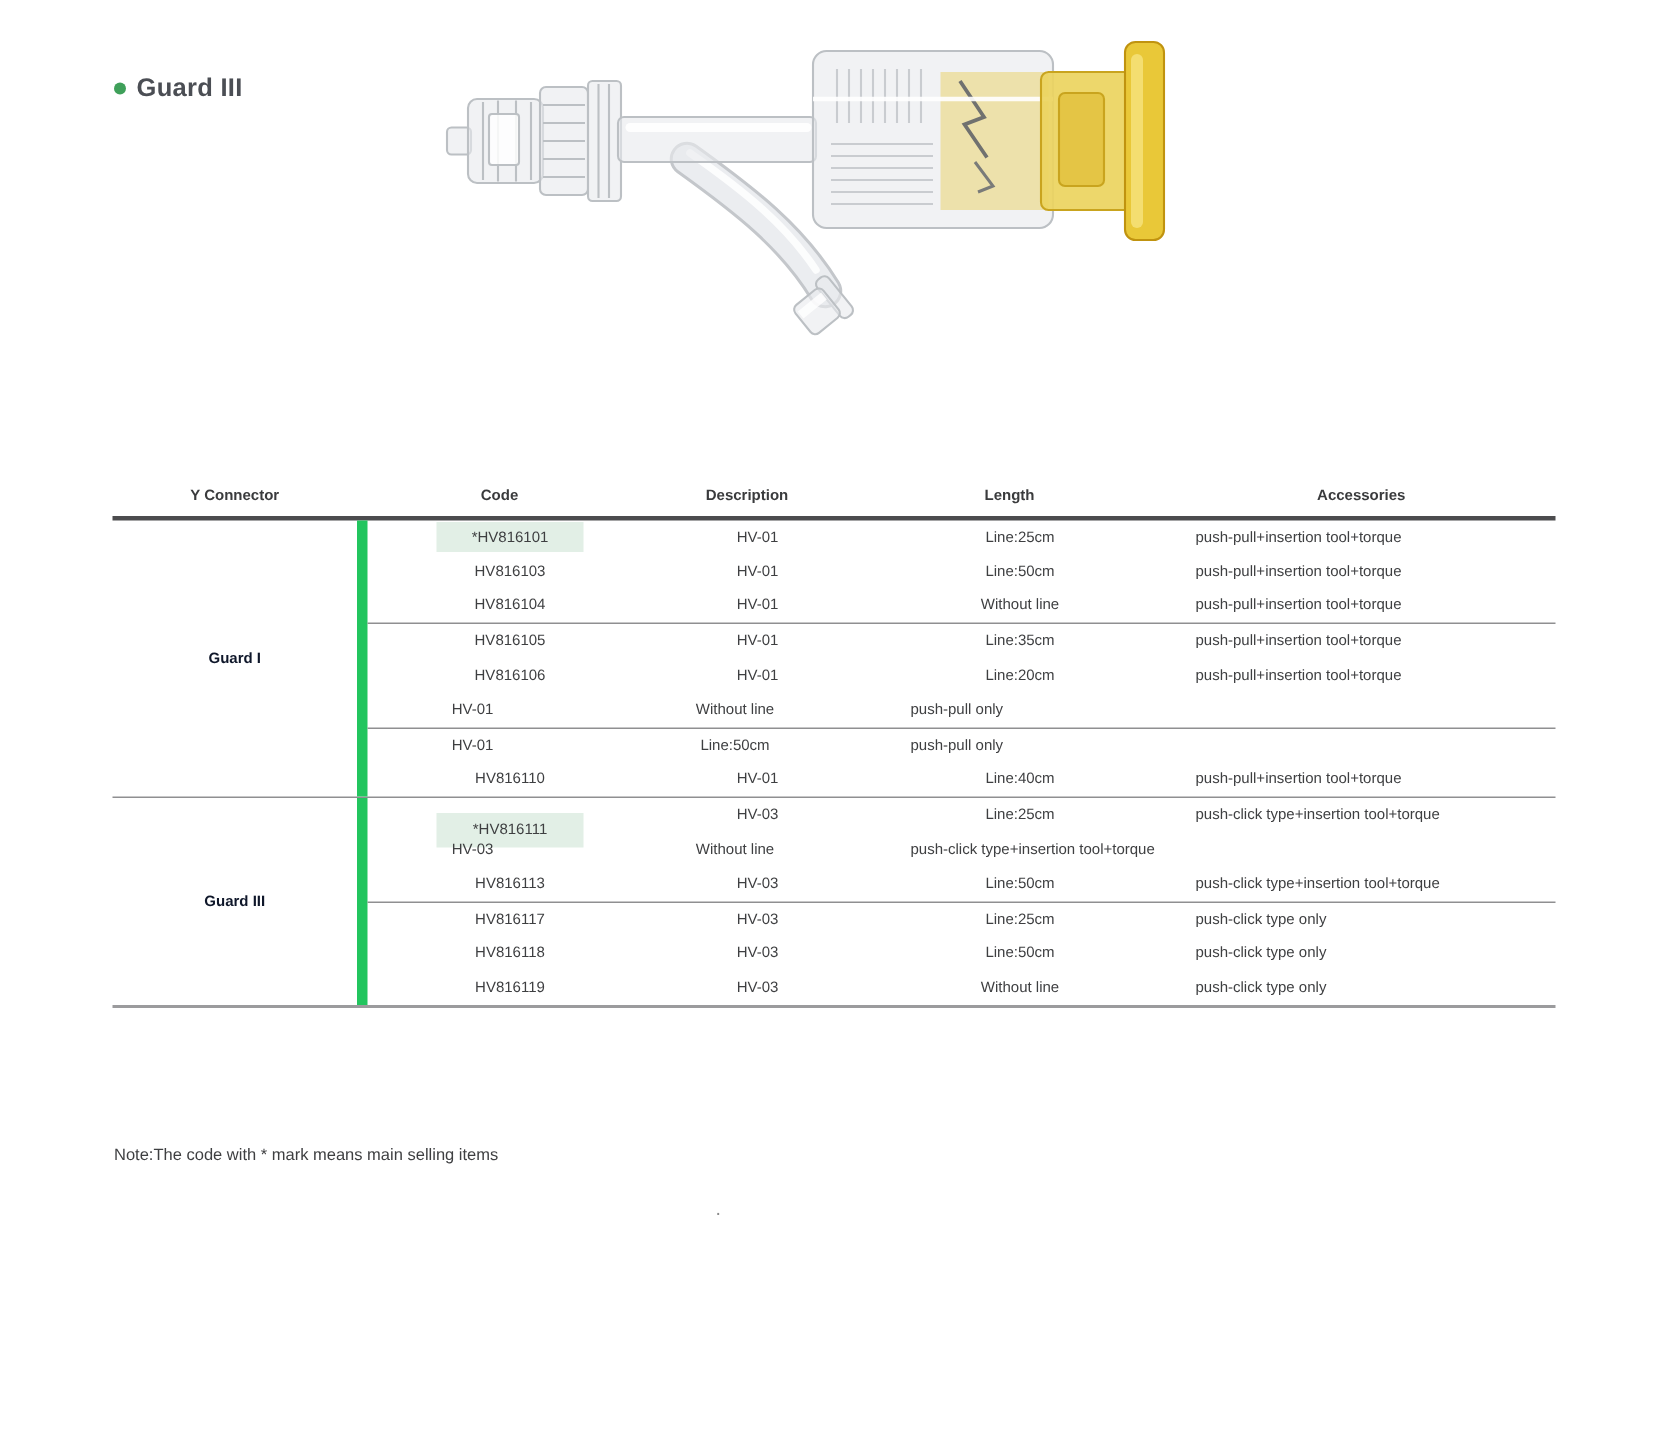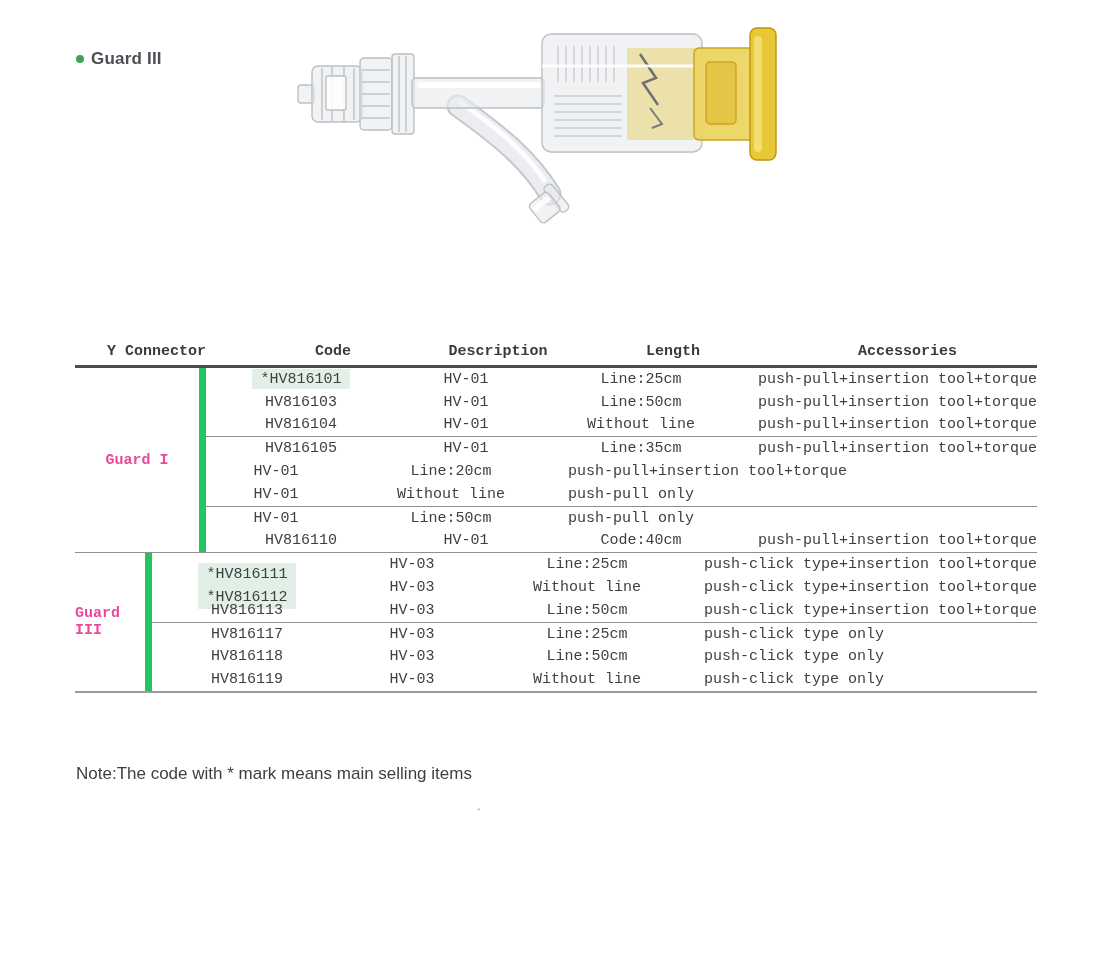--- a/index.html
+++ b/index.html
@@ -8,45 +8,45 @@
 
   
   .title-row{position:absolute;left:76px;top:49px;display:flex;align-items:center;gap:7px;}
   .bullet{width:8px;height:8px;border-radius:50%;background:var(--bullet,#3fa05a);flex:0 0 auto;}
   .title-text{font-size:17px;font-weight:bold;color:#4b4e54;letter-spacing:.2px;}
 
   
   .product{position:absolute;left:292px;top:8px;width:500px;height:230px;}
 
   
-  .table{position:absolute;left:75px;top:337px;width:962px;font-size:15px;font-family:Liberation Mono, monospace;}
+  .table{position:absolute;left:75px;top:316px;width:962px;font-size:10px;}
   .thead{display:flex;height:28px;align-items:center;font-weight:bold;color:#3a3b3d;
          border-bottom:3px solid #4c4c4e;}
   .th{display:flex;justify-content:center;}
   .c1{width:163px;}
   .c2{width:190px;}
   .c3{width:140px;}
   .c4{width:210px;text-align:right;}
   .c5{flex:1;}
   .tbody{border-bottom:2px solid #9b9b9d;}
   .group{display:flex;}
   .group-sep{border-top:1px solid #8f8f91;}
   .group-label{width:163px;display:flex;align-items:center;justify-content:center;
-               font-weight:bold;color:#ec4899;}
+               font-weight:bold;color:#0f172a;}
   .group-rows{flex:1;border-left:7px solid #22c55e;}
   .sub-sep{border-top:1px solid #8f8f91;}
   .row{display:flex;height:22.8px;}
   .cell{display:flex;align-items:center;justify-content:center;white-space:nowrap;}
   .cell.c5{justify-content:flex-start;padding-left:12px;}
   .hl{display:flex;align-items:center;justify-content:center;width:98px;height:20px;
       background:var(--hl,#e2efe6);}
   .hl-fill{height:100%;margin-top:20px;}
 
   
-  .note{position:absolute;left:76px;top:764px;font-size:17px;color:#3e3f41;}
+  .note{position:absolute;left:76px;top:764px;font-size:11px;color:#3e3f41;}
   .stray{position:absolute;left:477px;top:798px;font-size:13px;color:#8a8a8a;}
 </style>
 </head>
 <body>
 
 <div class="page">
 
   <div class="title-row">
     <span class="bullet"></span>
     <span class="title-text">Guard III</span>
@@ -161,20 +161,23 @@
             <div class="subgroup sub-sep">
               <div class="row">
                 <div class="cell c2">
                   <div class="code-text">HV816105</div>
                 </div>
                 <div class="cell c3">HV-01</div>
                 <div class="cell c4">Line:35cm</div>
                 <div class="cell c5">push-pull+insertion tool+torque</div>
               </div>
               <div class="row">
+                <div class="cell c2">
+                  <div class="code-text">HV816106</div>
+                </div>
                 <div class="cell c3">HV-01</div>
                 <div class="cell c4">Line:20cm</div>
                 <div class="cell c5">push-pull+insertion tool+torque</div>
               </div>
               <div class="row">
                 <div class="cell c3">HV-01</div>
                 <div class="cell c4">Without line</div>
                 <div class="cell c5">push-pull only</div>
               </div>
             </div>
@@ -182,42 +185,39 @@
               <div class="row">
                 <div class="cell c3">HV-01</div>
                 <div class="cell c4">Line:50cm</div>
                 <div class="cell c5">push-pull only</div>
               </div>
               <div class="row">
                 <div class="cell c2">
                   <div class="code-text">HV816110</div>
                 </div>
                 <div class="cell c3">HV-01</div>
-                <div class="cell c4">Code:40cm</div>
+                <div class="cell c4">Line:40cm</div>
                 <div class="cell c5">push-pull+insertion tool+torque</div>
               </div>
             </div>
           </div>
         </div>
         <div class="group group-sep">
           <div class="group-label">Guard III</div>
           <div class="group-rows">
             <div class="subgroup">
               <div class="row">
                 <div class="cell c2">
                   <div class="hl hl-fill">*HV816111</div>
                 </div>
                 <div class="cell c3">HV-03</div>
                 <div class="cell c4">Line:25cm</div>
                 <div class="cell c5">push-click type+insertion tool+torque</div>
               </div>
               <div class="row">
-                <div class="cell c2">
-                  <div class="hl hl-fill">*HV816112</div>
-                </div>
                 <div class="cell c3">HV-03</div>
                 <div class="cell c4">Without line</div>
                 <div class="cell c5">push-click type+insertion tool+torque</div>
               </div>
               <div class="row">
                 <div class="cell c2">
                   <div class="code-text">HV816113</div>
                 </div>
                 <div class="cell c3">HV-03</div>
                 <div class="cell c4">Line:50cm</div>

